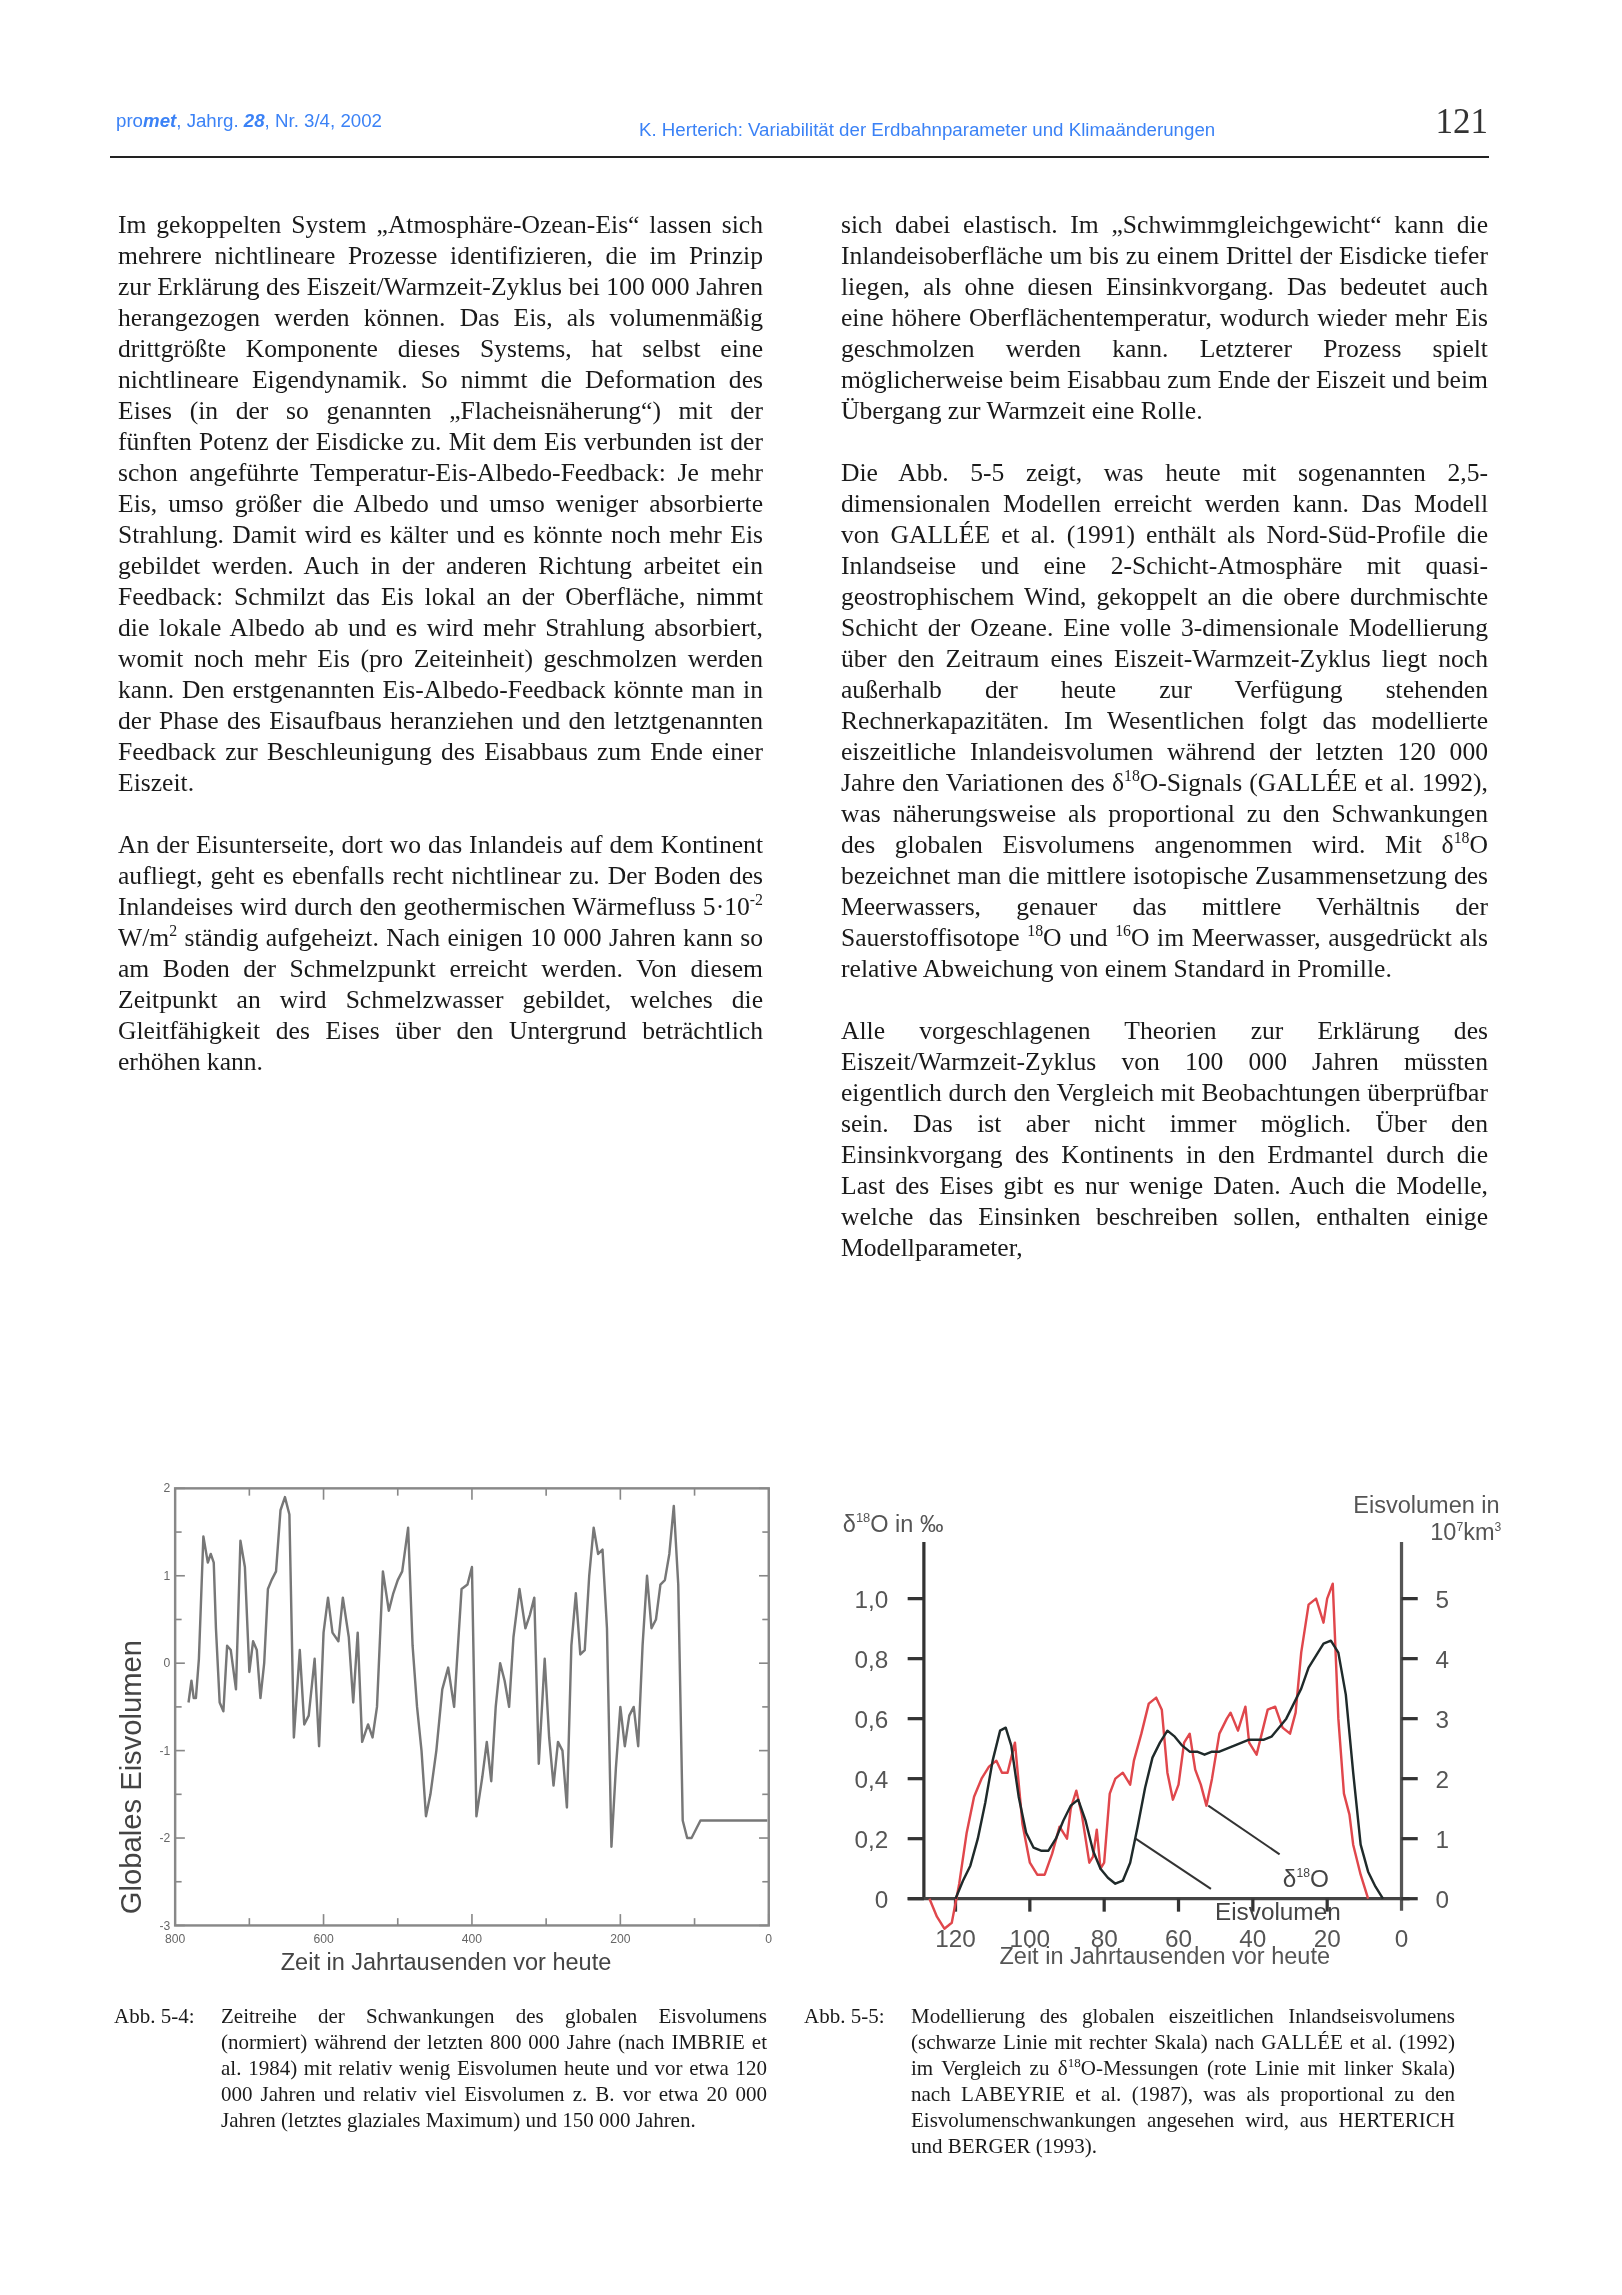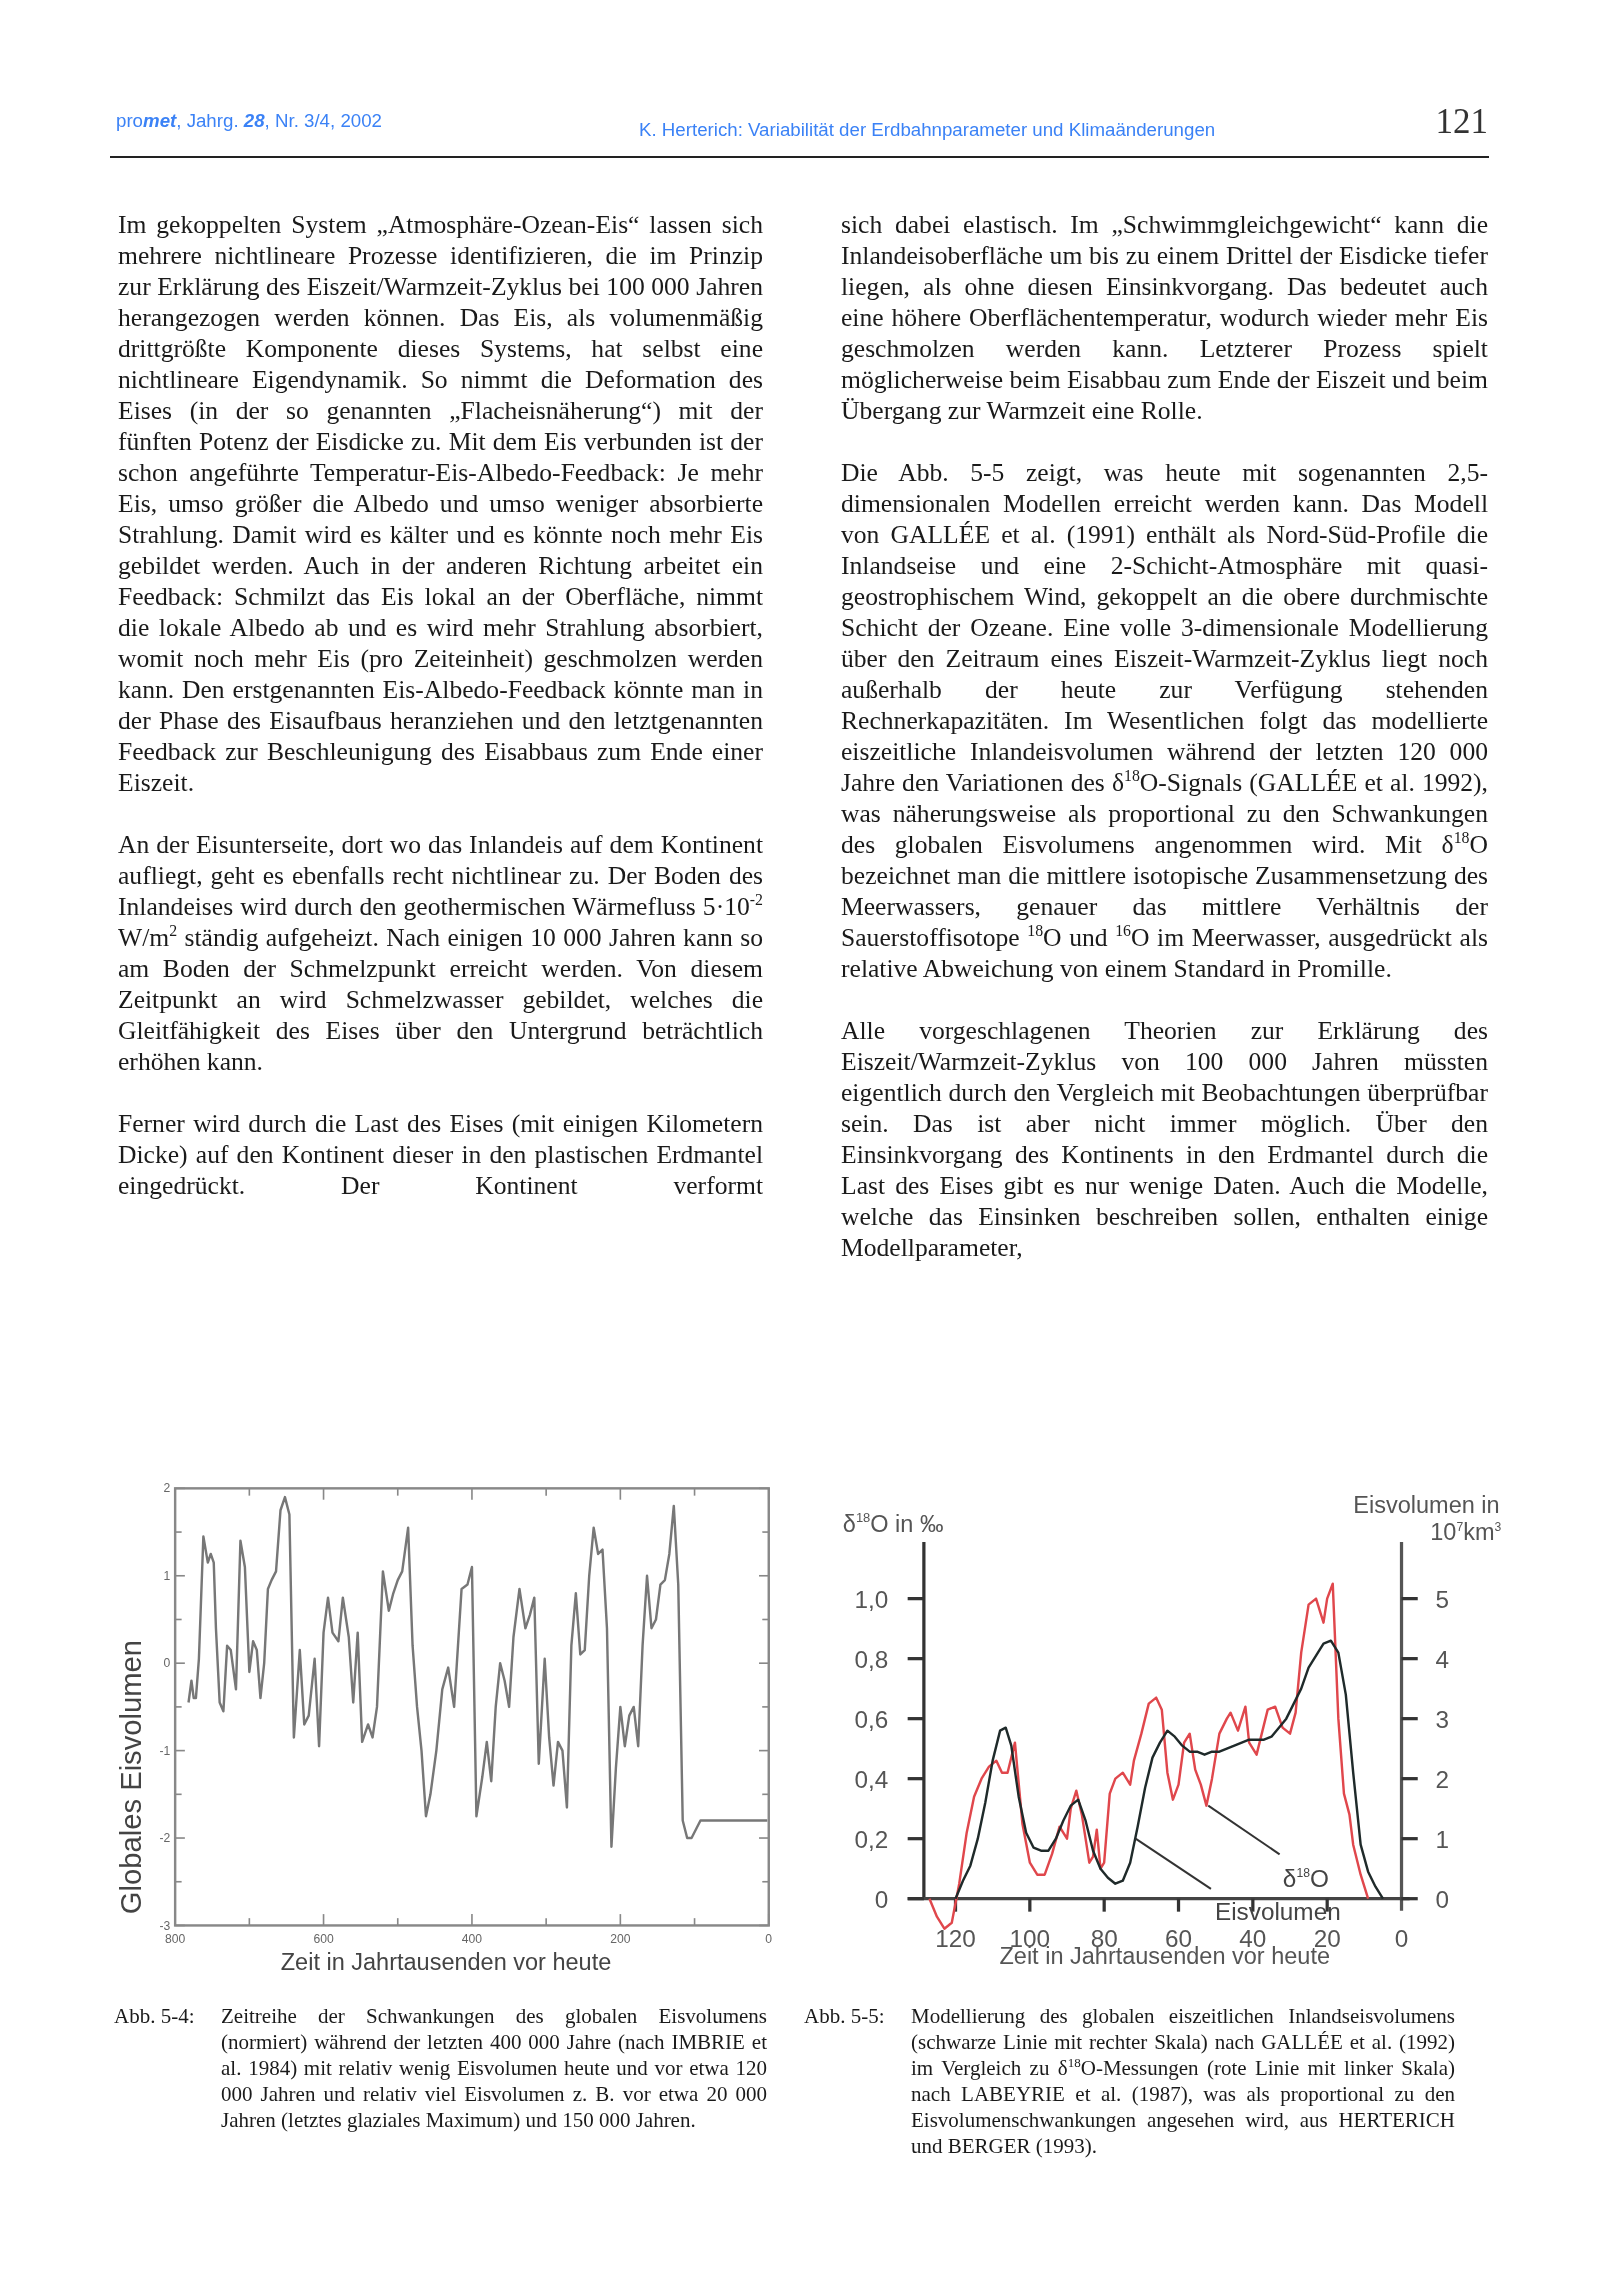--- a/index.html
+++ b/index.html
@@ -30,21 +30,20 @@
 <body>
 
 <div class="hdr hdr-left"><span>pro</span><b>met</b><span>, Jahrg. </span><b>28</b><span>, Nr. 3/4, 2002</span></div>
 <div class="hdr hdr-center">K. Herterich:  Variabilität der Erdbahnparameter und Klimaänderungen</div>
 <div class="hdr-page">121</div>
 <div class="rule"></div>
 
 <div class="col col-left">
   <p>Im gekoppelten System „Atmosphäre-Ozean-Eis“ lassen sich mehrere nichtlineare Prozesse identifizieren, die im Prinzip zur Erklärung des Eiszeit/Warmzeit-Zyklus bei 100 000 Jahren herangezogen werden können. Das Eis, als volumenmäßig drittgrößte Komponente dieses Systems, hat selbst eine nichtlineare Eigendynamik. So nimmt die Deformation des Eises (in der so genannten „Flacheisnäherung“) mit der fünften Potenz der Eisdicke zu. Mit dem Eis verbunden ist der schon angeführte Temperatur-Eis-Albedo-Feedback: Je mehr Eis, umso größer die Albedo und umso weniger absorbierte Strahlung. Damit wird es kälter und es könnte noch mehr Eis gebildet werden. Auch in der anderen Richtung arbeitet ein Feedback: Schmilzt das Eis lokal an der Oberfläche, nimmt die lokale Albedo ab und es wird mehr Strahlung absorbiert, womit noch mehr Eis (pro Zeiteinheit) geschmolzen werden kann. Den erstgenannten Eis-Albedo-Feedback könnte man in der Phase des Eisaufbaus heranziehen und den letztgenannten Feedback zur Beschleunigung des Eisabbaus zum Ende einer Eiszeit.</p>
   <p><span>An der Eisunterseite, dort wo das Inlandeis auf dem Kontinent aufliegt, geht es ebenfalls recht nichtlinear zu. Der Boden des Inlandeises wird durch den geothermischen Wärmefluss 5·10</span><sup>-2</sup><span> W/m</span><sup>2</sup><span> ständig aufgeheizt. Nach einigen 10 000 Jahren kann so am Boden der Schmelzpunkt erreicht werden. Von diesem Zeitpunkt an wird Schmelzwasser gebildet, welches die Gleitfähigkeit des Eises über den Untergrund beträchtlich erhöhen kann.</span></p>
-  <p style="text-align-last: justify;">Ferner wird durch die Last des Eises (mit einigen Kilometern Dicke) auf den Kontinent dieser in den plastischen Erdmantel eingedrückt. Der Kontinent verformt</p>
 </div>
 
 <div class="col col-right">
   <p>sich dabei elastisch. Im „Schwimmgleichgewicht“ kann die Inlandeisoberfläche um bis zu einem Drittel der Eisdicke tiefer liegen, als ohne diesen Einsinkvorgang. Das bedeutet auch eine höhere Oberflächentemperatur, wodurch wieder mehr Eis geschmolzen werden kann. Letzterer Prozess spielt möglicherweise beim Eisabbau zum Ende der Eiszeit und beim Übergang zur Warmzeit eine Rolle.</p>
   <p><span>Die Abb. 5-5 zeigt, was heute mit sogenannten 2,5-dimensionalen Modellen erreicht werden kann. Das Modell von GALLÉE et al. (1991) enthält als Nord-Süd-Profile die Inlandseise und eine 2-Schicht-Atmosphäre mit quasi-geostrophischem Wind, gekoppelt an die obere durchmischte Schicht der Ozeane. Eine volle 3-dimensionale Modellierung über den Zeitraum eines Eiszeit-Warmzeit-Zyklus liegt noch außerhalb der heute zur Verfügung stehenden Rechnerkapazitäten. Im Wesentlichen folgt das modellierte eiszeitliche Inlandeisvolumen während der letzten 120 000 Jahre den Variationen des δ</span><sup>18</sup><span>O-Signals (GALLÉE et al. 1992), was näherungsweise als proportional zu den Schwankungen des globalen Eisvolumens angenommen wird. Mit δ</span><sup>18</sup><span>O bezeichnet man die mittlere isotopische Zusammensetzung des Meerwassers, genauer das mittlere Verhältnis der Sauerstoffisotope </span><sup>18</sup><span>O und </span><sup>16</sup><span>O im Meerwasser, ausgedrückt als relative Abweichung von einem Standard in Promille.</span></p>
   <p style="text-align-last: justify;">Alle vorgeschlagenen Theorien zur Erklärung des Eiszeit/Warmzeit-Zyklus von 100 000 Jahren müssten eigentlich durch den Vergleich mit Beobachtungen überprüfbar sein. Das ist aber nicht immer möglich. Über den Einsinkvorgang des Kontinents in den Erdmantel durch die Last des Eises gibt es nur wenige Daten. Auch die Modelle, welche das Einsinken beschreiben sollen, enthalten einige Modellparameter,</p>
 </div>
 
 <div class="fig" style="left:105px; top:1477px; width:682px; height:519px;">
   <svg id="chart1" width="682" height="519" viewBox="0 0 840 640">
@@ -170,19 +169,19 @@
         <text x="560.6666666666667" y="505.3" font-size="30" fill="#444"><tspan>δ</tspan><tspan font-size="15" dy="-12">18</tspan><tspan dy="12">O</tspan></text>
         <line x1="379" y1="446" x2="472" y2="508" stroke="#333" stroke-width="2.5"></line>
         <text x="477" y="546" font-size="30" fill="#444">Eisvolumen</text>
       </g>
     <text x="415" y="601" text-anchor="middle" font-size="29" fill="#555">Zeit in Jahrtausenden vor heute</text>
   </svg>
 </div>
 
 <div class="caption cap-left">
   <span class="lbl">Abb. 5-4:</span>
-  <span class="txt">Zeitreihe der Schwankungen des globalen Eisvolumens (normiert) während der letzten 400 000 Jahre (nach IMBRIE et al. 1984) mit relativ wenig Eisvolumen heute und vor etwa 120 000 Jahren und relativ viel Eisvolumen z. B. vor etwa 20 000 Jahren (letztes glaziales Maximum) und 150 000 Jahren.</span>
+  <span class="txt">Zeitreihe der Schwankungen des globalen Eisvolumens (normiert) während der letzten 800 000 Jahre (nach IMBRIE et al. 1984) mit relativ wenig Eisvolumen heute und vor etwa 120 000 Jahren und relativ viel Eisvolumen z. B. vor etwa 20 000 Jahren (letztes glaziales Maximum) und 150 000 Jahren.</span>
 </div>
 <div class="caption cap-right">
   <span class="lbl">Abb. 5-5:</span>
   <span class="txt"><span>Modellierung des globalen eiszeitlichen Inlandseisvolumens (schwarze Linie mit rechter Skala) nach GALLÉE et al. (1992) im Vergleich zu δ</span><sup>18</sup><span>O-Messungen (rote Linie mit linker Skala) nach LABEYRIE et al. (1987), was als proportional zu den Eisvolumenschwankungen angesehen wird, aus HERTERICH und BERGER (1993).</span></span>
 </div>
 
 
 </body></html>

